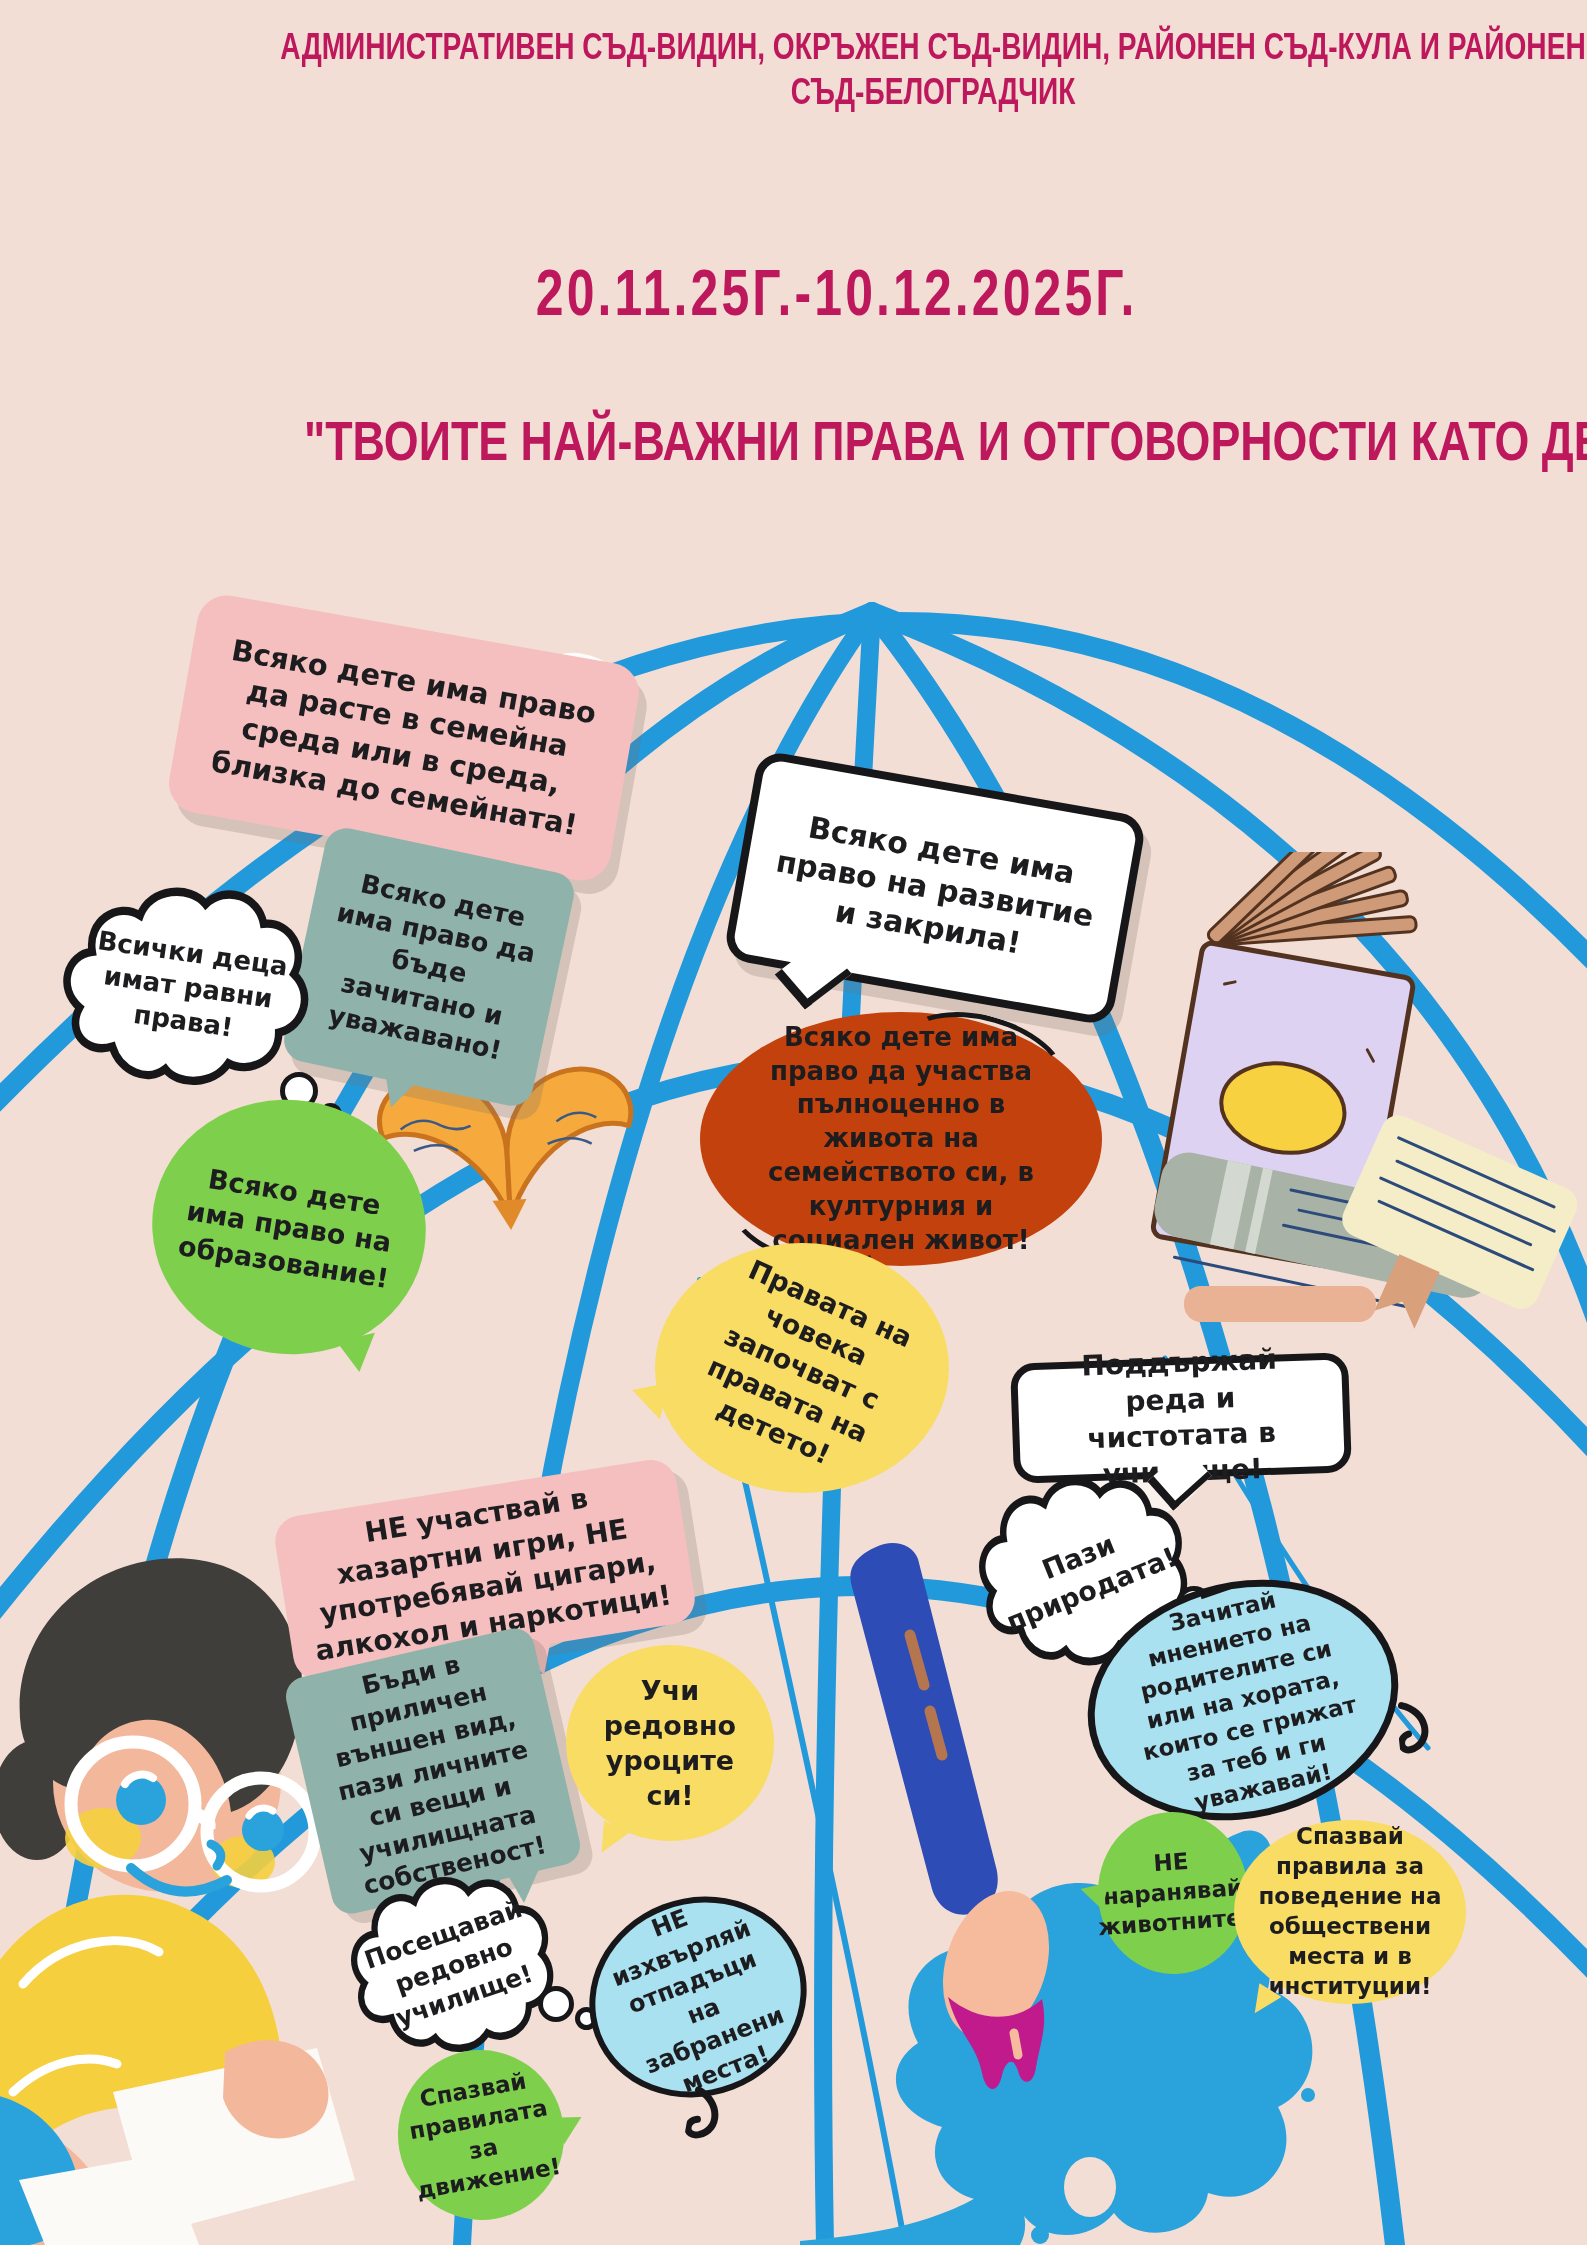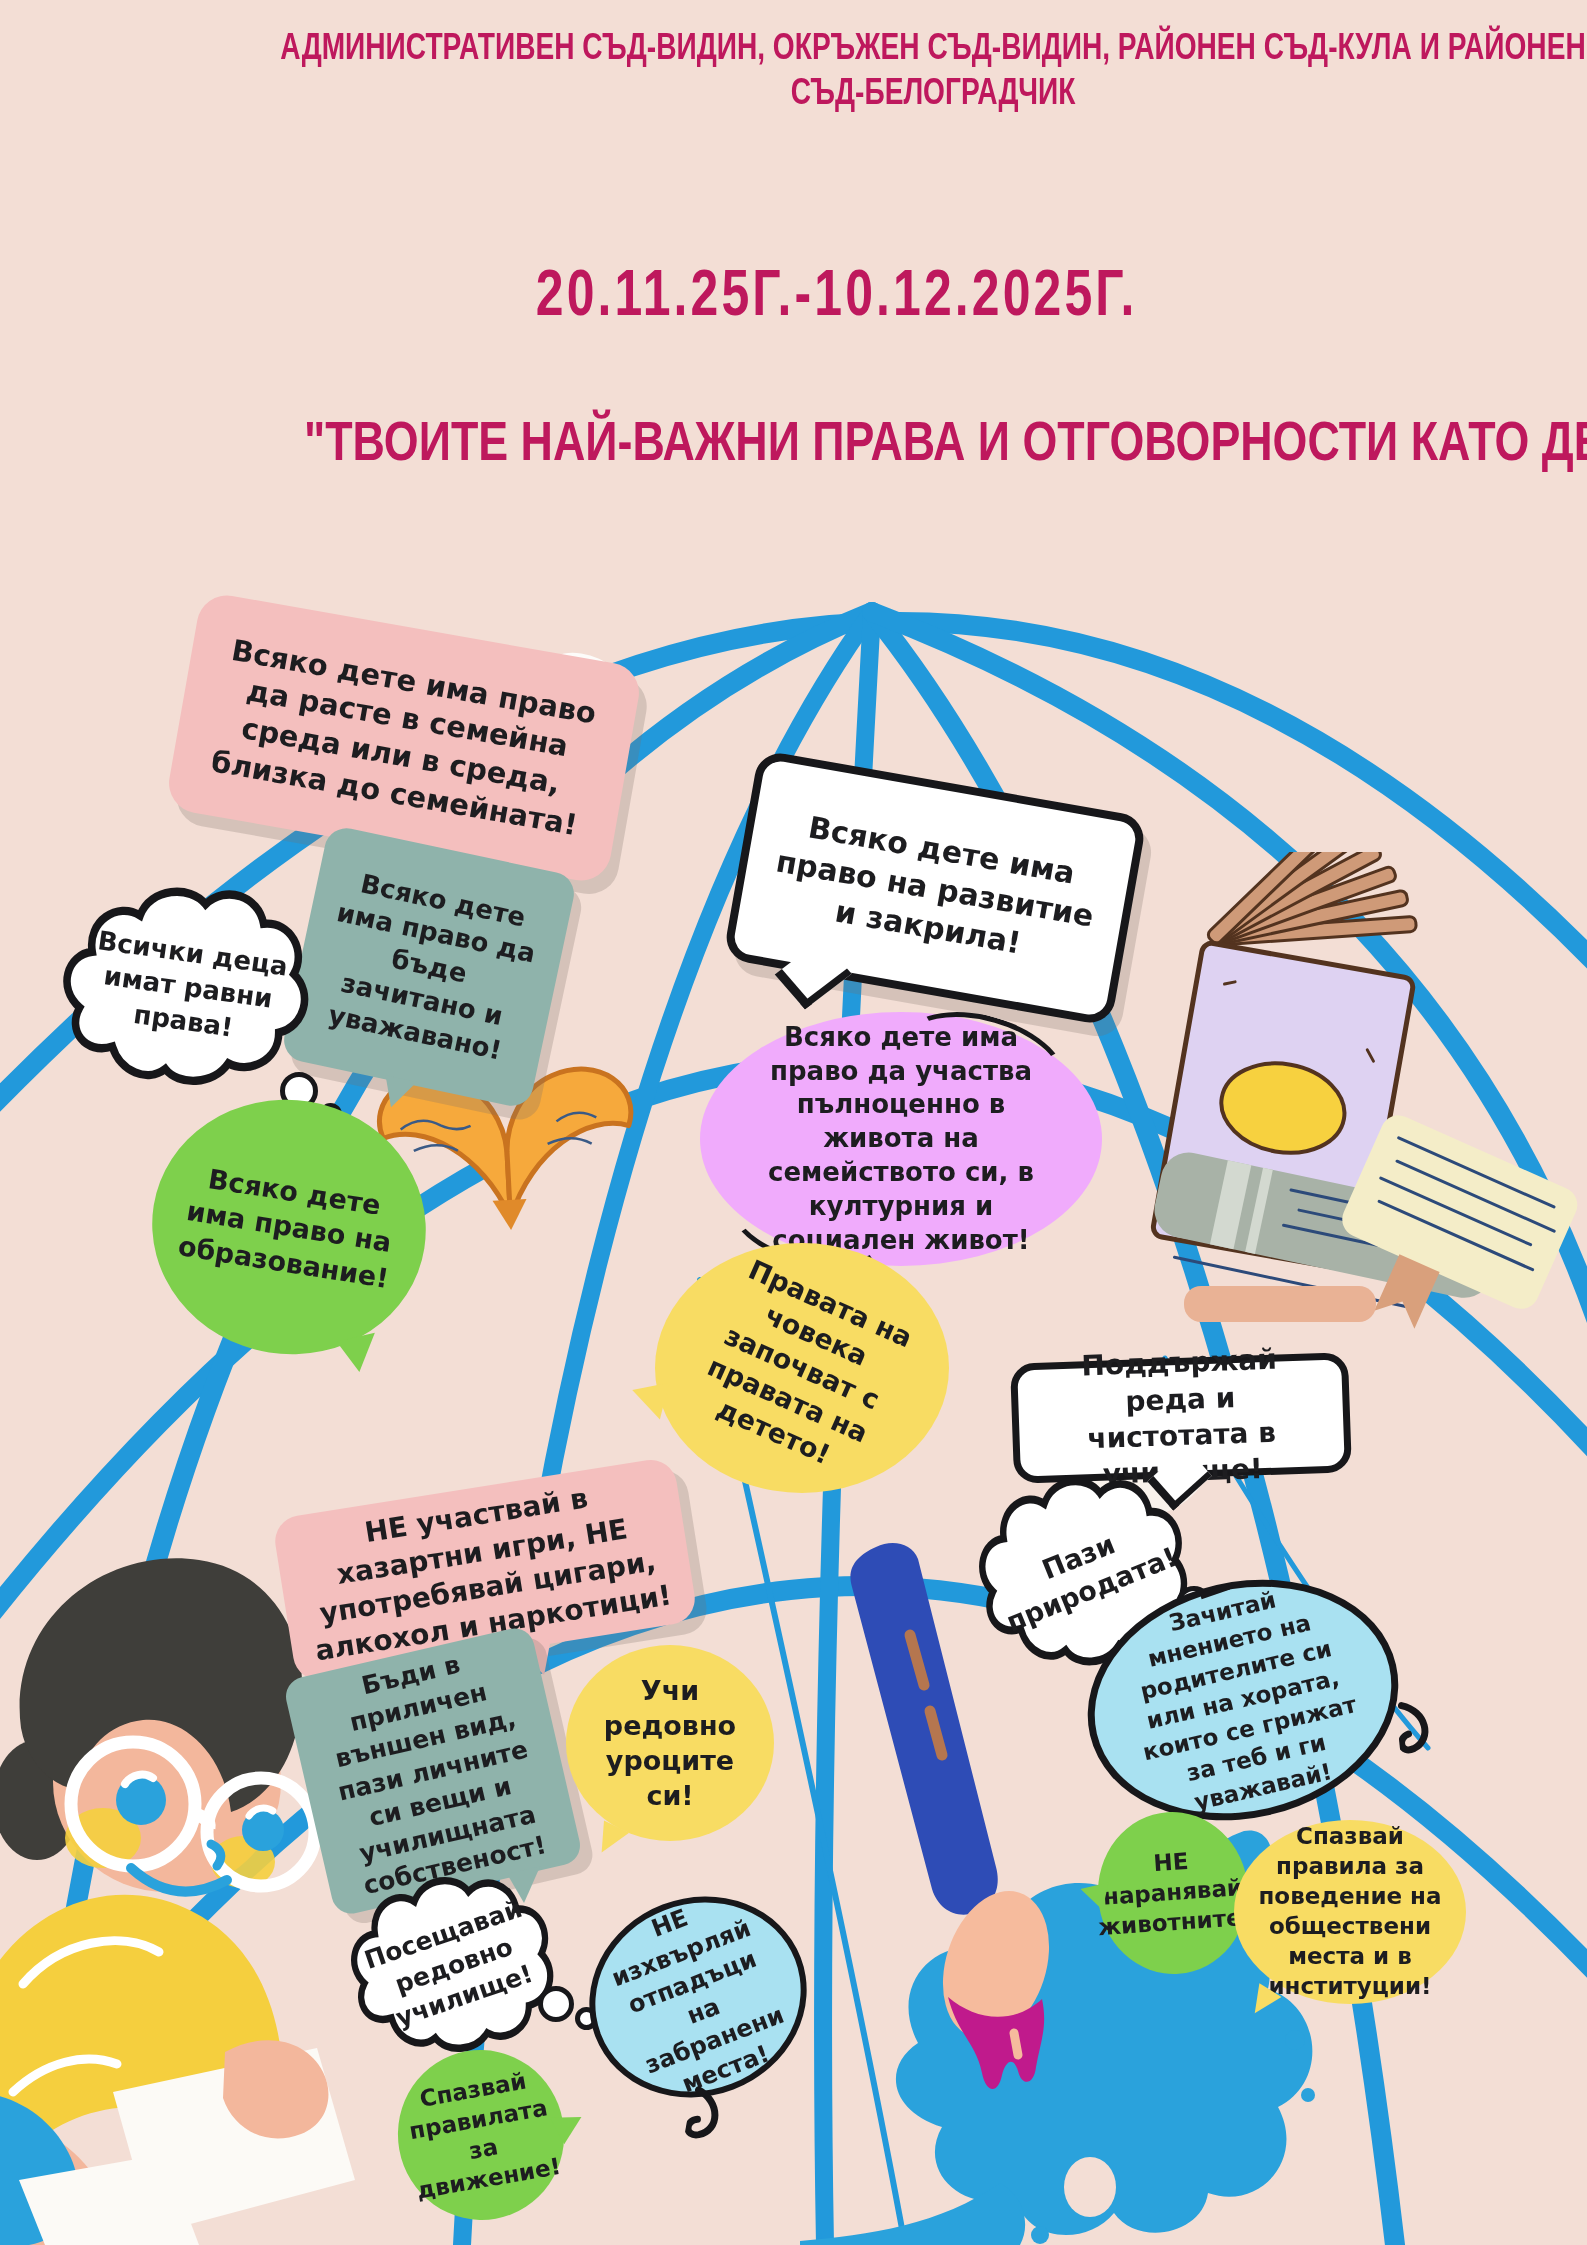--- a/index.html
+++ b/index.html
@@ -34,21 +34,21 @@
     display:flex;align-items:center;justify-content:center;
     text-align:center;font-weight:700;color:#1d1d20;
     padding:14px 22px;box-sizing:border-box;line-height:1.3;
   }
   .btxt{display:block;}
   .shadow{box-shadow:10px 12px 0 rgba(125,112,105,.25);}
   .pinkb{background:#f4bfbe;}
   .tealb{background:#8fb3ab;}
   .greenb{background:#7ed04c;}
   .yellowb{background:#f8dc63;}
-  .lblueb{background:#f0abfc;}
+  .lblueb{background:#c2410c;}
   .whiteb{background:#ffffff;border:8px solid #17171a;}
 
   #b-grow{left:180px;top:628px;width:448px;height:220px;border-radius:30px;transform:rotate(10deg);font-size:29px;}
   #b-grow::after{content:"";position:absolute;bottom:-32px;left:37%;width:0;height:0;
     border-left:14px solid transparent;border-right:30px solid transparent;border-top:38px solid #f4bfbe;}
 
   #b-respected{left:302px;top:848px;width:254px;height:238px;border-radius:22px;transform:rotate(12deg);font-size:26px;}
   #b-respected::after{content:"";position:absolute;bottom:-26px;left:42%;
     border-left:12px solid transparent;border-right:20px solid transparent;border-top:30px solid #8fb3ab;}
 

